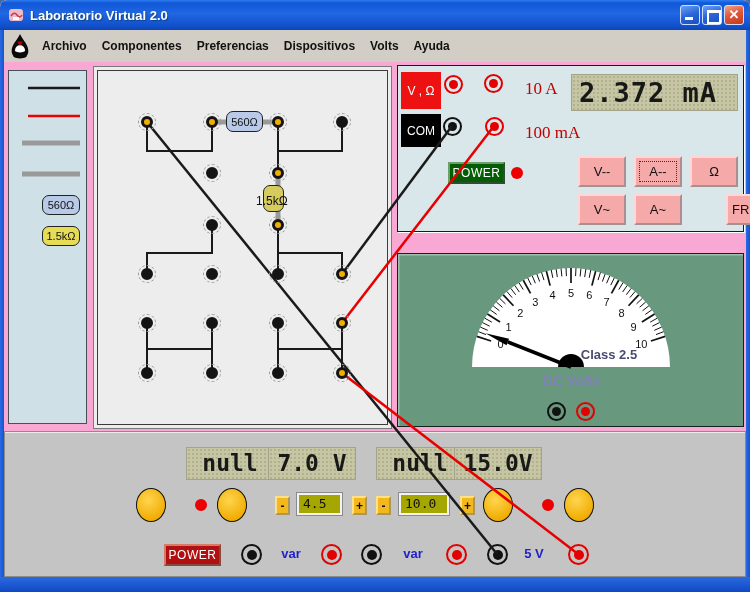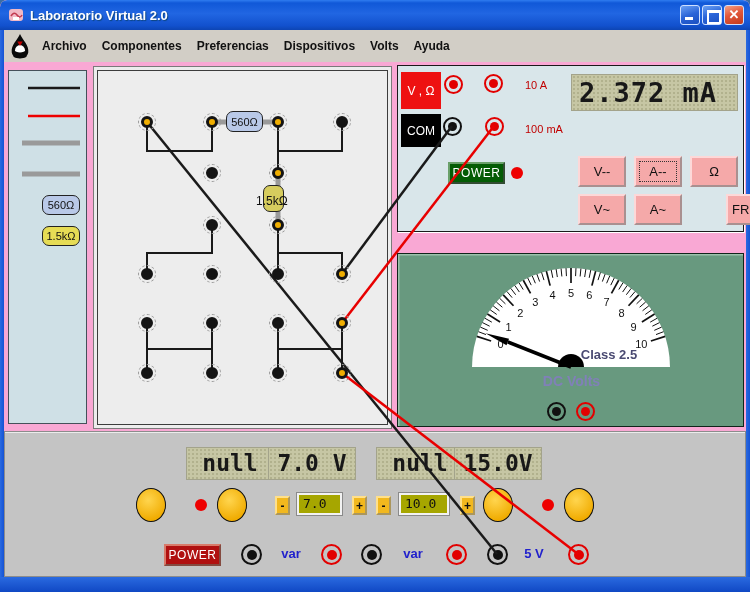--- a/index.html
+++ b/index.html
@@ -68,21 +68,21 @@
   .mm-sq { position:absolute; left:3px; width:40px; color:#fff; font-size:12px;
     display:flex; align-items:center; justify-content:center; }
   .mm-vohm { top:6px; height:37px; background:#ee1111; }
   .mm-com  { top:48px; height:33px; background:#000; }
   .jack { position:absolute; border-radius:50%; display:flex; align-items:center; justify-content:center; }
   .jack .core { border-radius:50%; }
   .jack.red   { border:2.5px solid #e20000; } .jack.red .core   { background:#e20000; }
   .jack.black { border:2.5px solid #111; }    .jack.black .core { background:#111; }
   .jack.j18 { width:19px; height:19px; } .jack.j18 .core { width:9px; height:9px; }
   .jack.j20 { width:21px; height:21px; } .jack.j20 .core { width:10px; height:10px; }
-  .mm-amp-label { position:absolute; color:#c00000; font-size:11px; }
+  .mm-amp-label { position:absolute; color:#c00000; font-size:17px;font-family:Liberation Serif, serif; }
   .pwr-btn { position:absolute; width:57px; height:22px; color:#fff; font-size:12px;
     display:flex; align-items:center; justify-content:center; letter-spacing:0.5px; }
   .pwr-green { background:#045c04; border:2px outset #6aa06a; }
   .pwr-red   { background:#b01010; border:2px outset #d87a6a; }
   .led { position:absolute; width:12px; height:12px; border-radius:50%; background:#ee0000; }
   .mm-btn { position:absolute; width:48px; height:31px; background:#f5a9a9;
     border:2px outset #fdd8d8; color:#111; font-size:13px; font-family:"Liberation Sans",sans-serif;
     display:flex; align-items:center; justify-content:center; }
   .mm-btn.focused { outline:1px dotted #333; outline-offset:-6px; }
 
@@ -346,21 +346,21 @@
     <div class="lcd psu-display" style="left:181px;">null</div>
     <div class="lcd psu-display" style="left:263px;">7.0 V</div>
     <div class="lcd psu-display" style="left:371px;">null</div>
     <div class="lcd psu-display" style="left:449px;">15.0V</div>
 
     <div class="knob" style="left:131px; top:56px;"></div>
     <div class="led" style="left:190px; top:67px;"></div>
     <div class="knob" style="left:212px; top:56px;"></div>
 
     <div class="step-btn" style="left:270px; top:64px;">-</div>
-    <div class="val-box" style="left:292px; top:61px; width:45px;">7.0</div>
+    <div class="val-box" style="left:292px; top:61px; width:45px;">4.5</div>
     <div class="step-btn" style="left:347px; top:64px;">+</div>
     <div class="step-btn" style="left:371px; top:64px;">-</div>
     <div class="val-box" style="left:394px; top:61px; width:50px;">10.0</div>
     <div class="step-btn" style="left:455px; top:64px;">+</div>
 
     <div class="knob" style="left:478px; top:56px;"></div>
     <div class="led" style="left:537px; top:67px;"></div>
     <div class="knob" style="left:559px; top:56px;"></div>
 
     <div class="pwr-btn pwr-red" style="left:159px; top:112px;">POWER</div>

